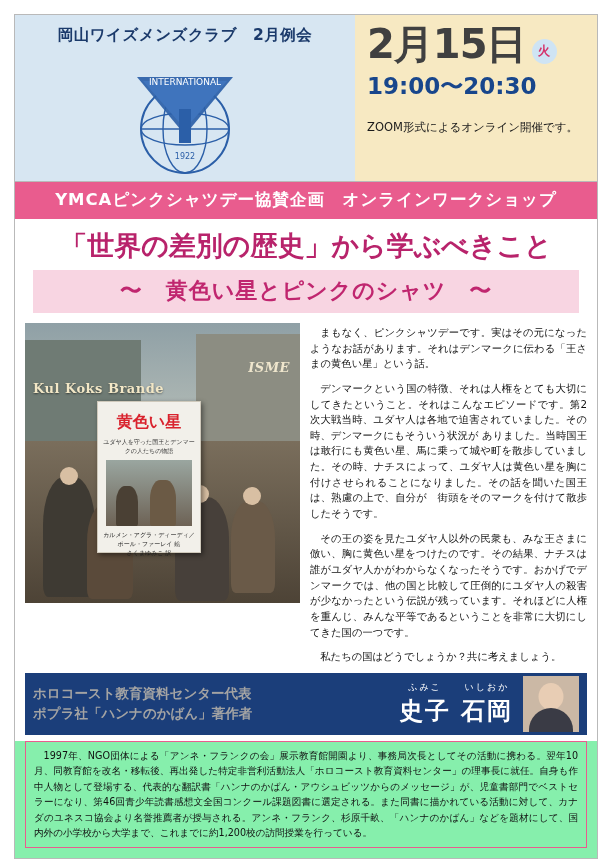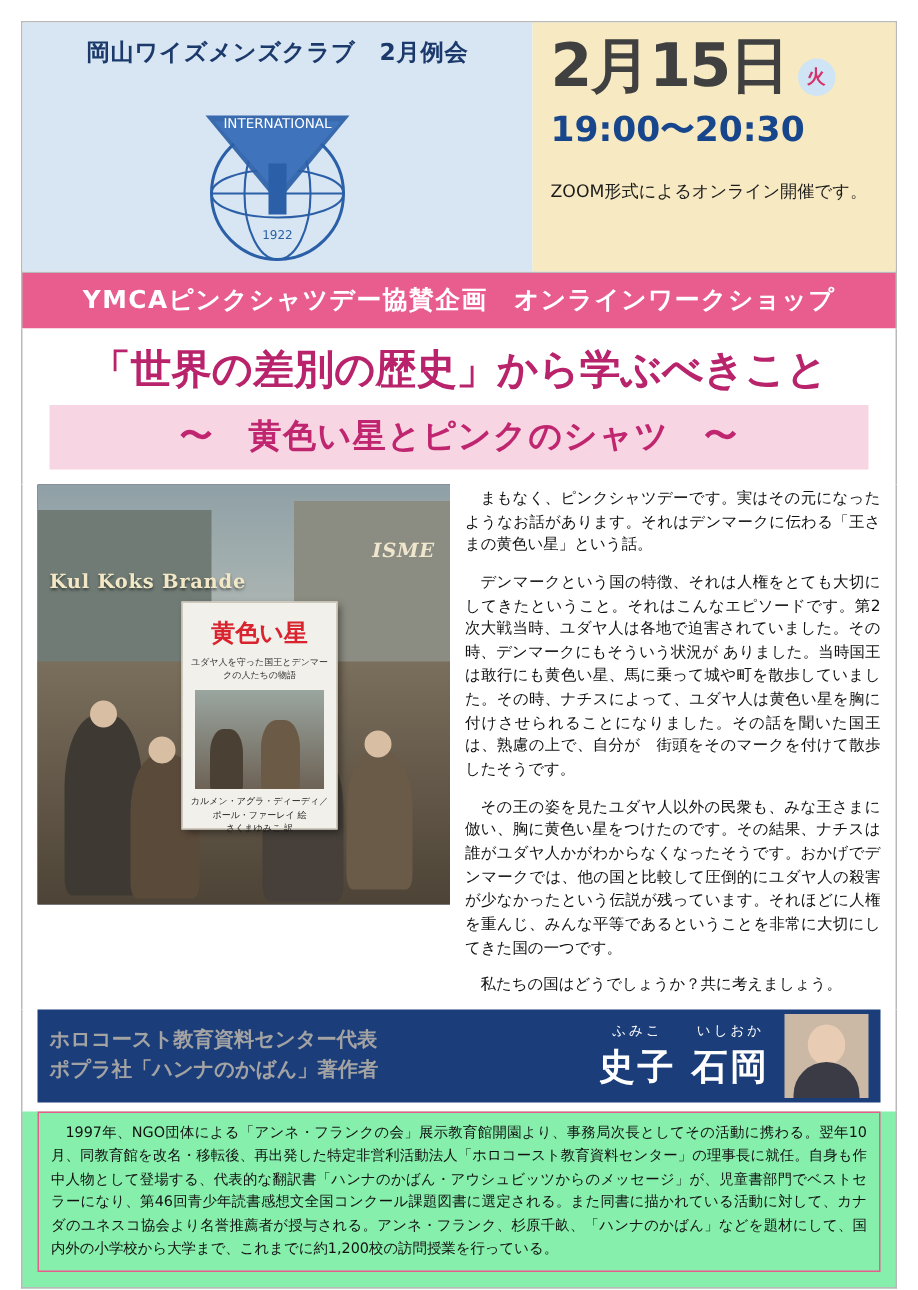--- a/index.html
+++ b/index.html
@@ -178,21 +178,21 @@
     position:absolute; width:18px; height:18px; border-radius:50%;
     background:#d8bfa3;
   }
   .h1 { left:35px; bottom:118px; }
   .h2 { left:74px; bottom:94px; }
   .h3 { left:166px; bottom:100px; }
   .h4 { left:218px; bottom:98px; }
 
   .bookcover {
     position:absolute;
-    left: 96px; top: 78px;
+    left: 72px; top: 78px;
     width: 104px; height: 152px;
     background:#f2f0ea;
     border:1px solid #cfc9bb;
     box-shadow: 2px 2px 5px rgba(0,0,0,.45);
     padding: 6px 4px;
     text-align:center;
   }
   .bc-title {
     color:#d9232e; font-size:16px; font-weight:bold;
     font-family:"DejaVu Serif", serif;

